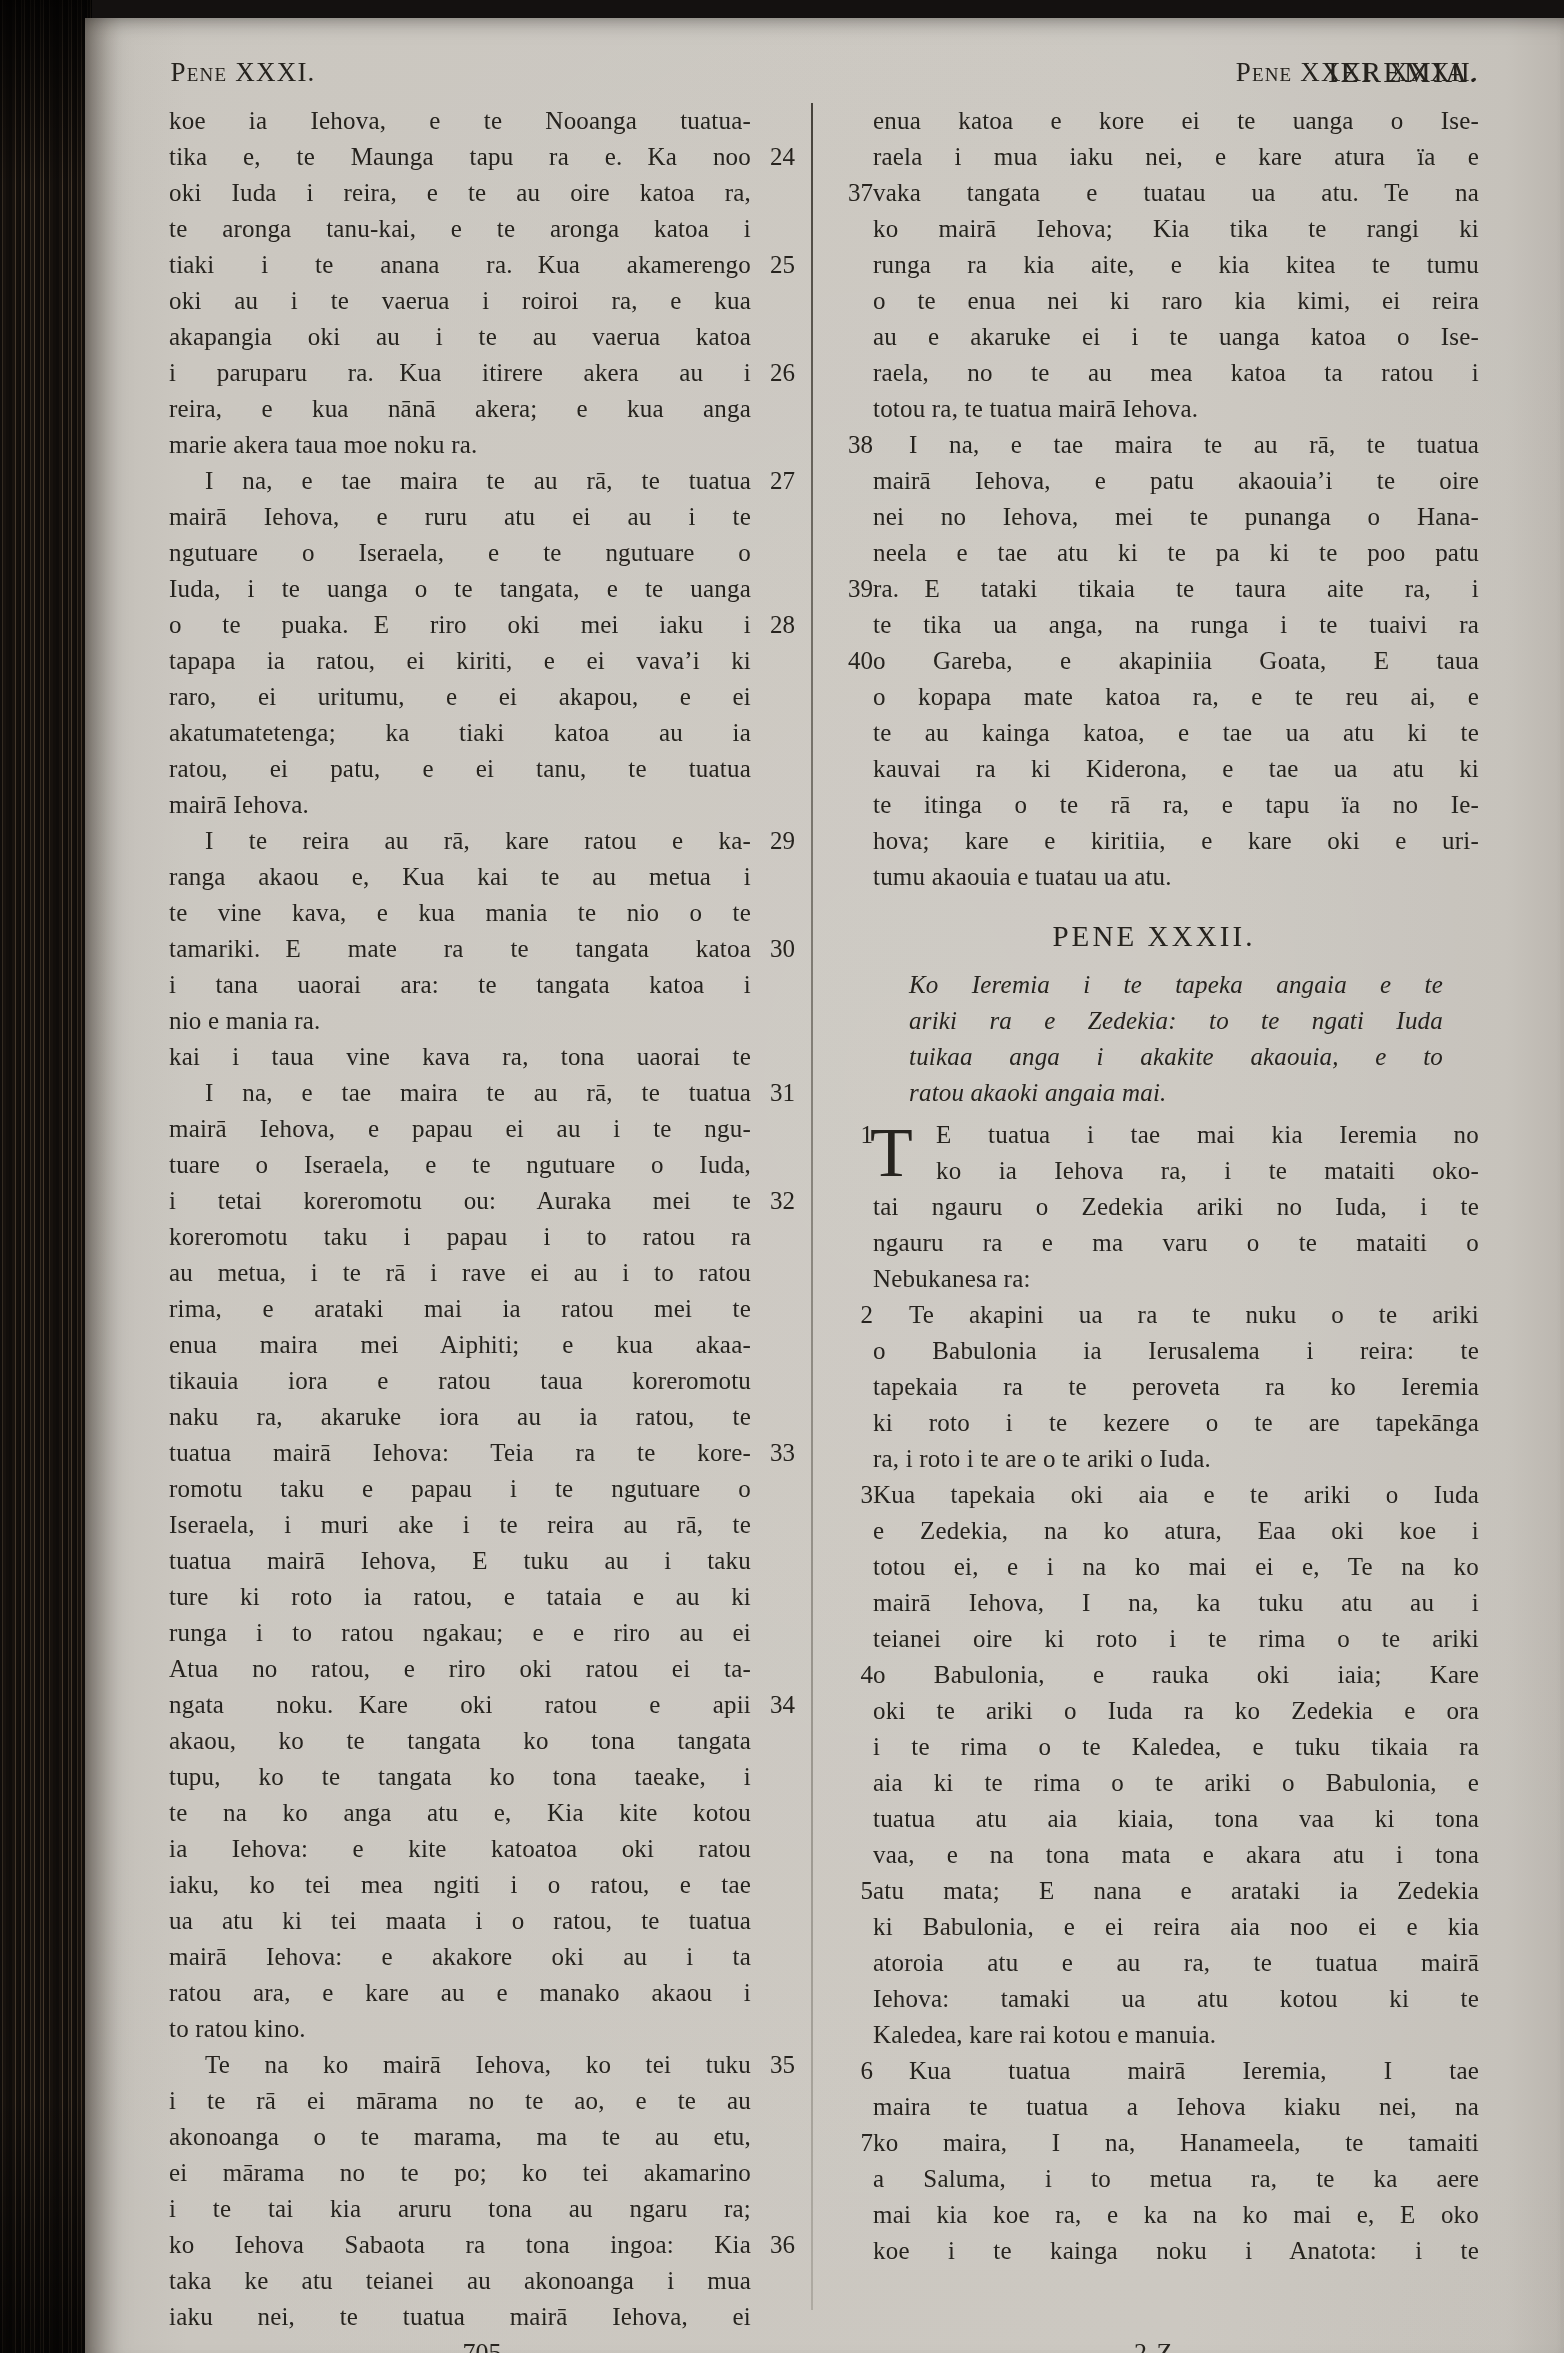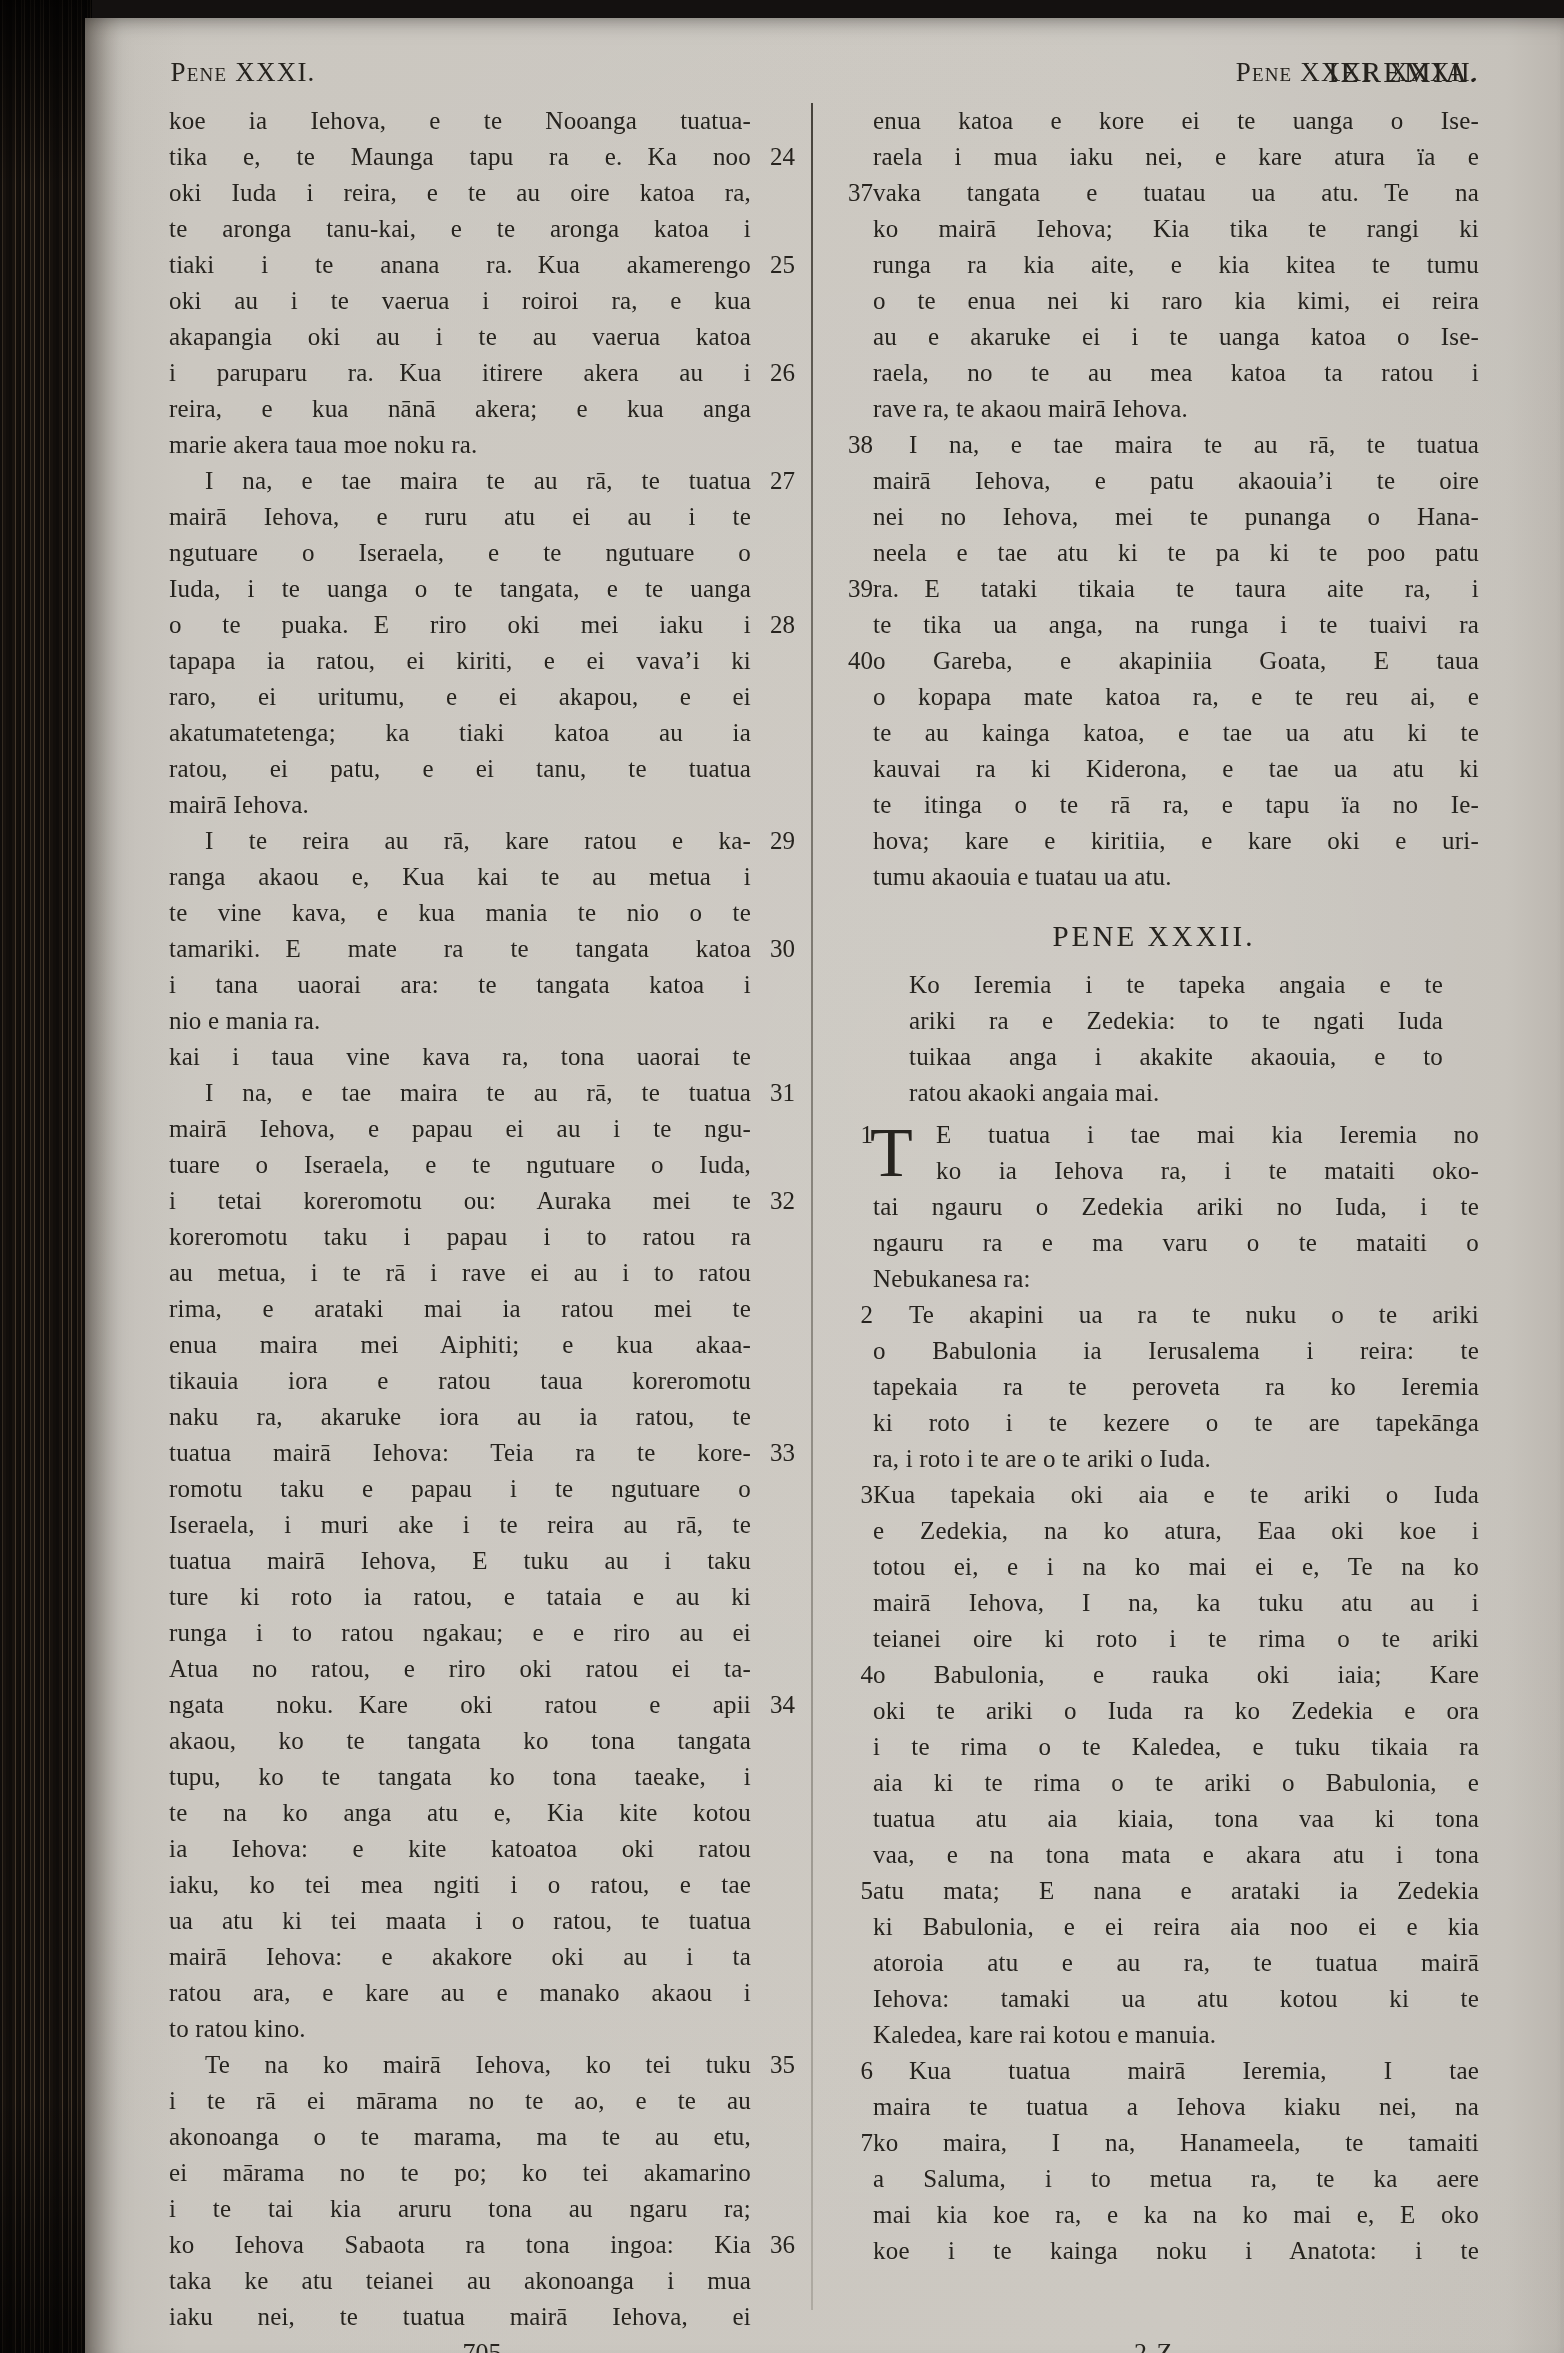--- a/index.html
+++ b/index.html
@@ -43,21 +43,21 @@
   .vnum{width:44px;flex:none}
   .col-left .vnum{text-align:right}
   .col-right .vnum{text-align:right}
   .ltext{flex:1;text-align:justify;text-align-last:justify;letter-spacing:0.2px;white-space:nowrap}
   .line.end .ltext{text-align-last:left}
   .ltext.indent{text-indent:36px}
 
   .line.heading{height:44px;line-height:44px;margin:19px 0 9.4px}
   .line.heading .ltext{text-align:right;text-align-last:center;font-size:29px;letter-spacing:3.1px;white-space:normal}
   .line.summary{height:36px;line-height:36px}
-  .line.summary .ltext{padding:0 36px}
+  .line.summary .ltext{font-style:italic;padding:0 36px}
 
   .line.dcpad{position:relative}
   .line.dcpad .ltext{padding-left:63px}
   .line.first-verse{margin-top:6.3px}
   .dropcap{position:absolute;left:41px;top:2.3px;font-size:70px;line-height:66px;
     font-family:"Liberation Serif","DejaVu Serif",serif}
 
   .pg-footer{position:relative;height:41px;font-size:26px;margin-top:3.1px}
   .f-left{position:absolute;left:0;width:626px;text-align:center}
   .f-right{position:absolute;right:0;width:650px;text-align:center;letter-spacing:1.6px}
@@ -358,21 +358,21 @@
             <div class="line">
               <span class="vnum"></span>
               <span class="ltext">au e akaruke ei i te uanga katoa o Ise-</span>
             </div>
             <div class="line">
               <span class="vnum"></span>
               <span class="ltext">raela, no te au mea katoa ta ratou i</span>
             </div>
             <div class="line end">
               <span class="vnum"></span>
-              <span class="ltext">rave ra, te akaou mairā Iehova.</span>
+              <span class="ltext">totou ra, te tuatua mairā Iehova.</span>
             </div>
             <div class="line">
               <span class="vnum">38</span>
               <span class="ltext indent">I na, e tae maira te au rā, te tuatua</span>
             </div>
             <div class="line">
               <span class="vnum"></span>
               <span class="ltext">mairā Iehova, e patu akaouia’i te oire</span>
             </div>
             <div class="line">

